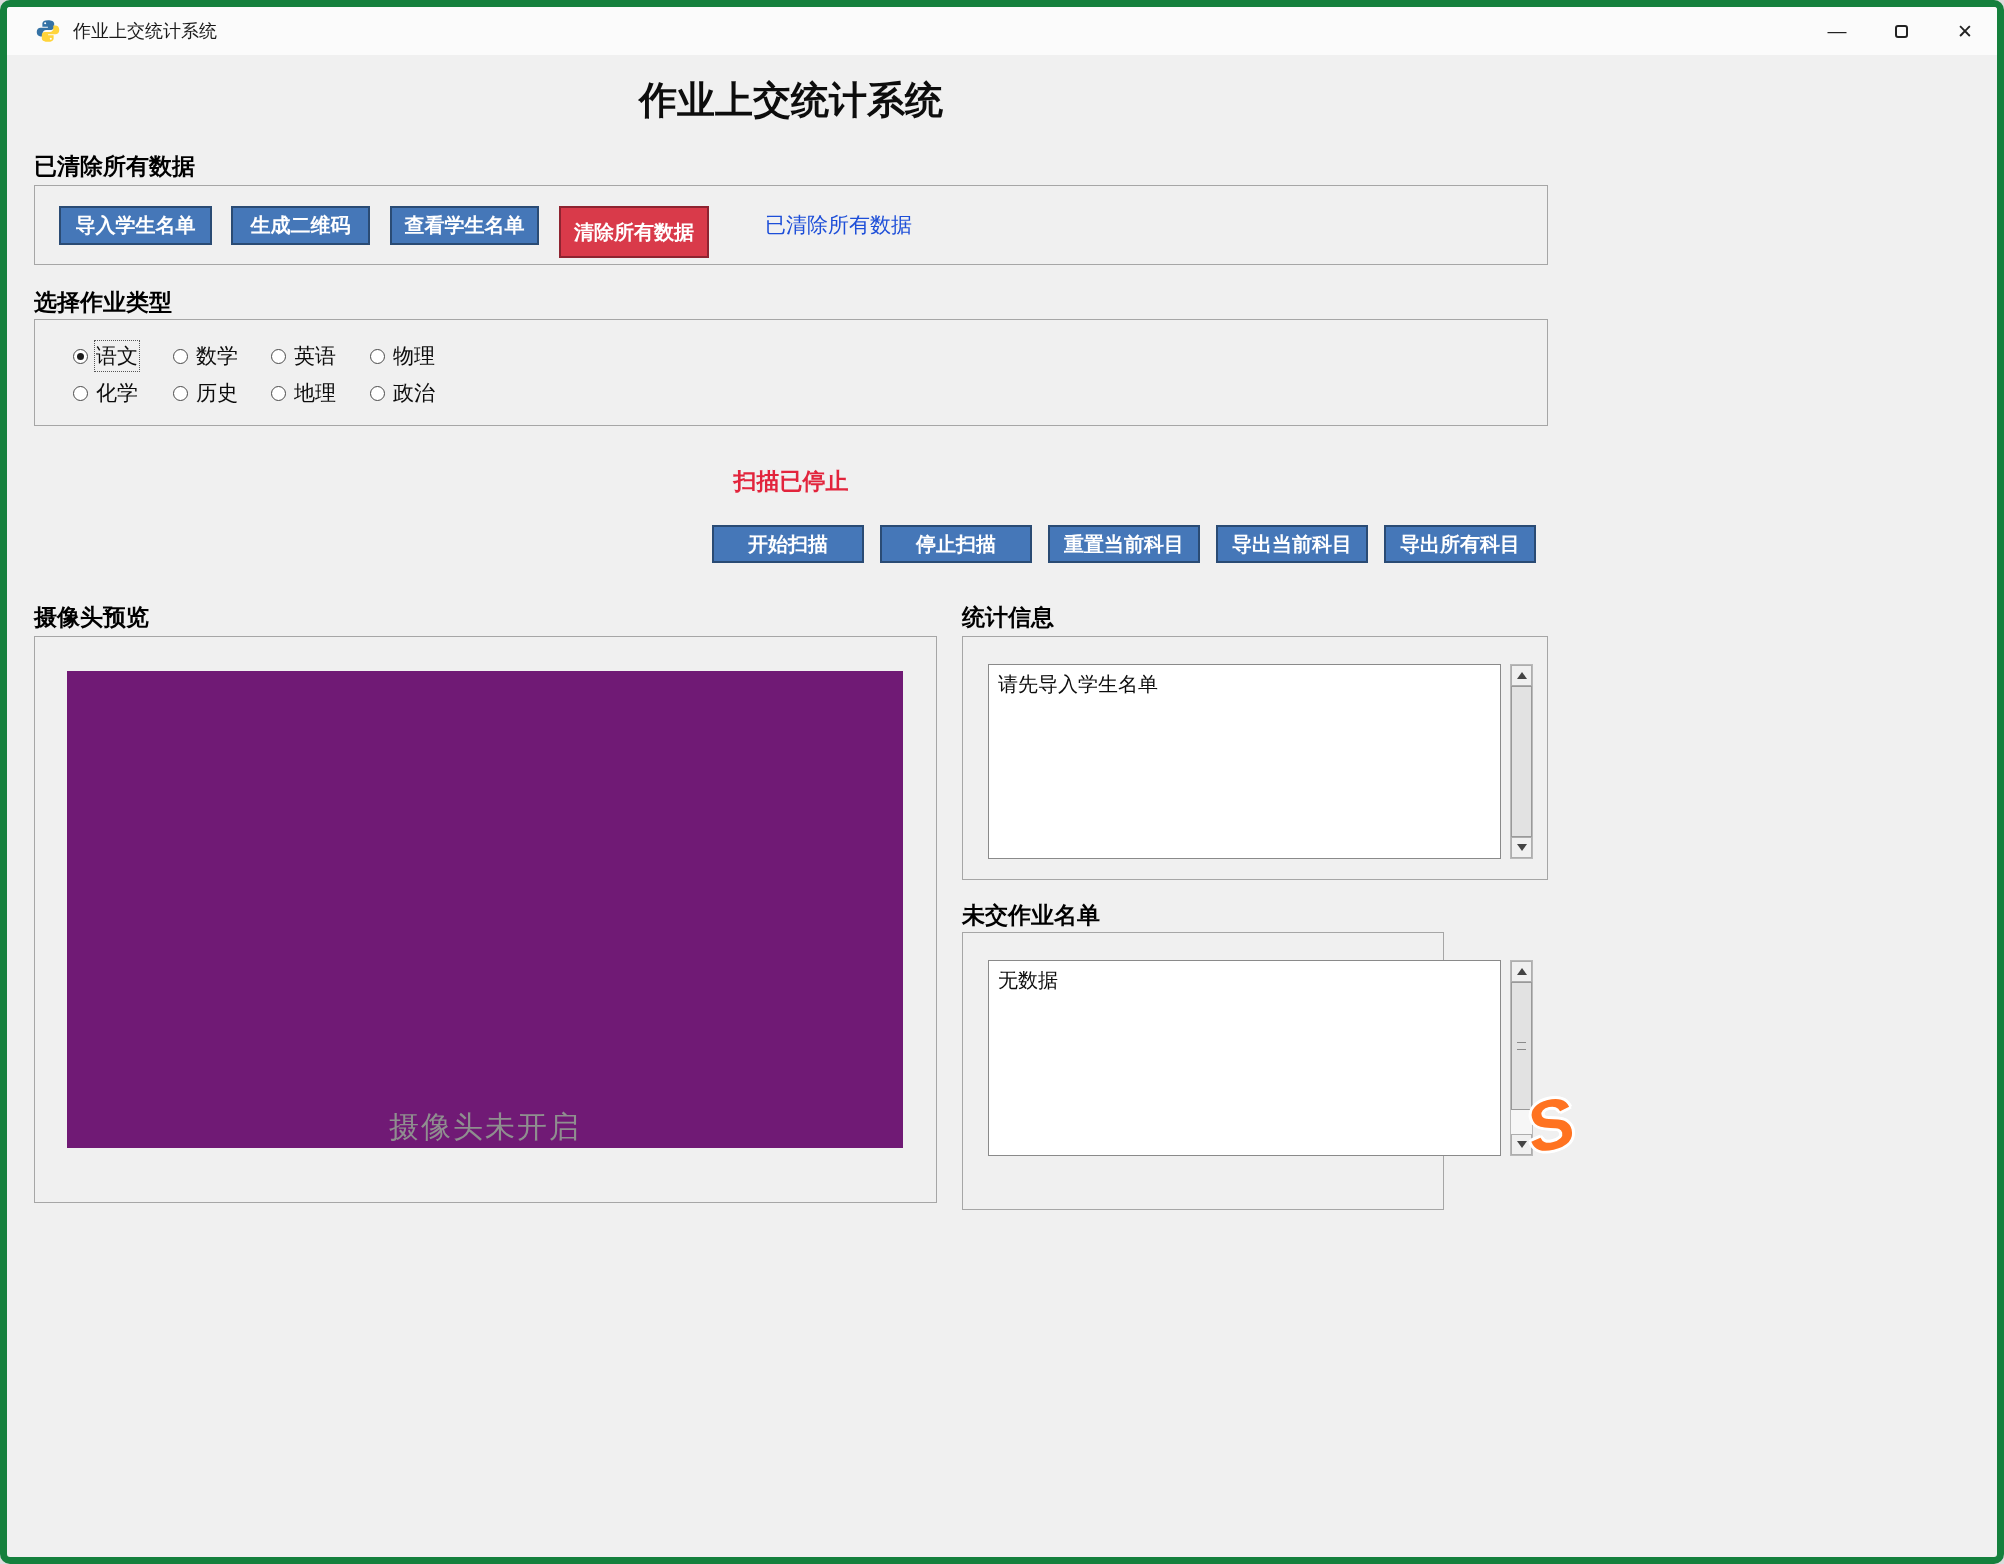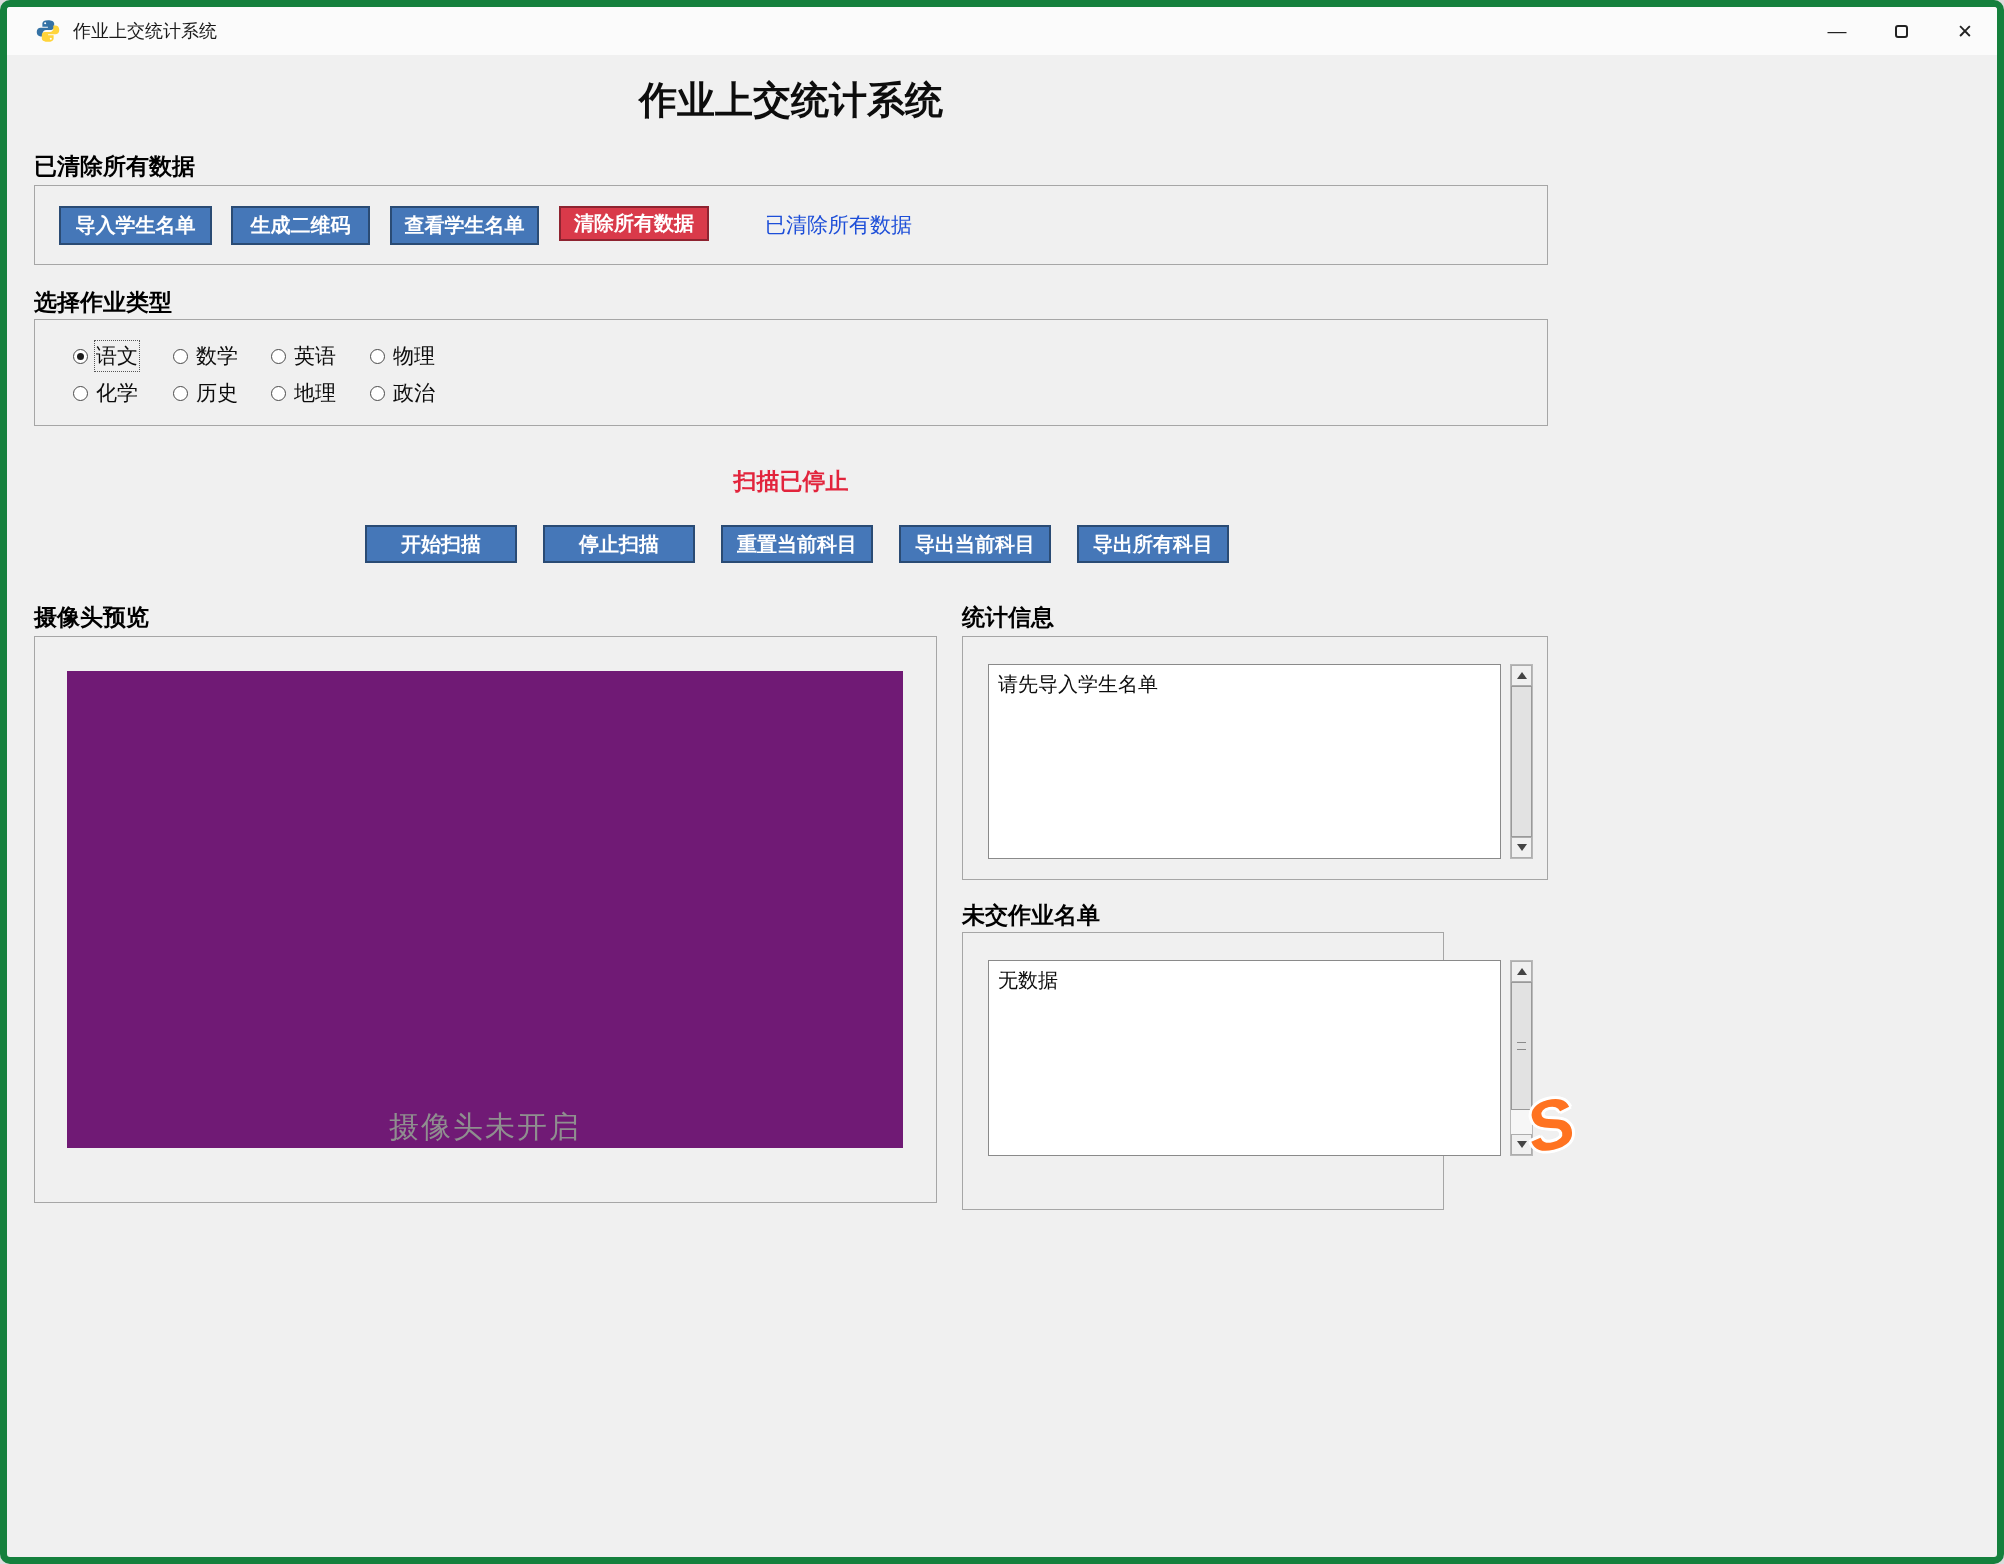--- a/index.html
+++ b/index.html
@@ -33,21 +33,21 @@
 
   
   .radio-item { position:absolute; display:flex; align-items:center; gap:8px; height:22px; cursor:pointer; }
   .radio-circle { width:15px; height:15px; border-radius:50%; border:1px solid #4a4a4a; background:#fff; position:relative; flex:none; }
   .radio-item.selected .radio-circle::after { content:""; position:absolute; left:3px; top:3px; width:7px; height:7px; border-radius:50%; background:#1d1d1d; }
   .radio-item.selected .radio-label { outline:1px dotted #555; outline-offset:1px; }
   .radio-label { font-size:21px; color:#0c0c0c; }
 
   
   .scan-status { position:absolute; left:27px; top:459px; width:1514px; text-align:center; font-weight:bold; font-size:23px; color:var(--statusred,#e2243c); }
-  .scan-row { position:absolute; left:33px; top:518px; width:1514px; display:flex; justify-content:center; gap:26px; }
+  .scan-row { position:absolute; left:15px; top:518px; width:1514px; display:flex; justify-content:flex-end; gap:16px; }
   .scan-row .btn { width:152px; height:38px; }
 
   
   .camera-area { position:absolute; left:32px; top:34px; width:836px; height:477px; background:#701a75;
     display:flex; align-items:flex-end; justify-content:center; }
   .camera-placeholder { font-family:"DejaVu Serif","Liberation Serif",serif; font-size:30px; color:#8f8f8f; letter-spacing:2px; }
 
   
   .textbox { position:absolute; background:#ffffff; border:1px solid #8a8a8a; font-size:20px; padding:6px 9px;
     line-height:1.35; white-space:pre-wrap; overflow:hidden; color:#0c0c0c; }
@@ -97,21 +97,21 @@
     </div>
   </div>
 
   <div class="page-title">作业上交统计系统</div>
 
   <div class="section-label" style="left:27px; top:144px;">已清除所有数据</div>
   <div class="groupbox" style="left:27px; top:178px; width:1514px; height:80px;">
     <div class="btn abs" style="left:24px; top:20px; width:153px; height:39px;">导入学生名单</div>
     <div class="btn abs" style="left:196px; top:20px; width:139px; height:39px;">生成二维码</div>
     <div class="btn abs" style="left:355px; top:20px; width:149px; height:39px;">查看学生名单</div>
-    <div class="btn abs red" style="left:524px; top:20px; width:150px; height:35px;">清除所有数据</div>
+    <div class="btn abs red" style="left:524px; top:20px; width:150px; height:52px;">清除所有数据</div>
     <div class="box-status">已清除所有数据</div>
   </div>
 
   <div class="section-label" style="left:27px; top:280px;">选择作业类型</div>
   <div class="groupbox" style="left:27px; top:312px; width:1514px; height:107px;">
     <label class="radio-item selected" style="left:38px; top:25px;">
       <span class="radio-circle"></span>
       <span class="radio-label">语文</span>
     </label>
     <label class="radio-item" style="left:138px; top:25px;">

